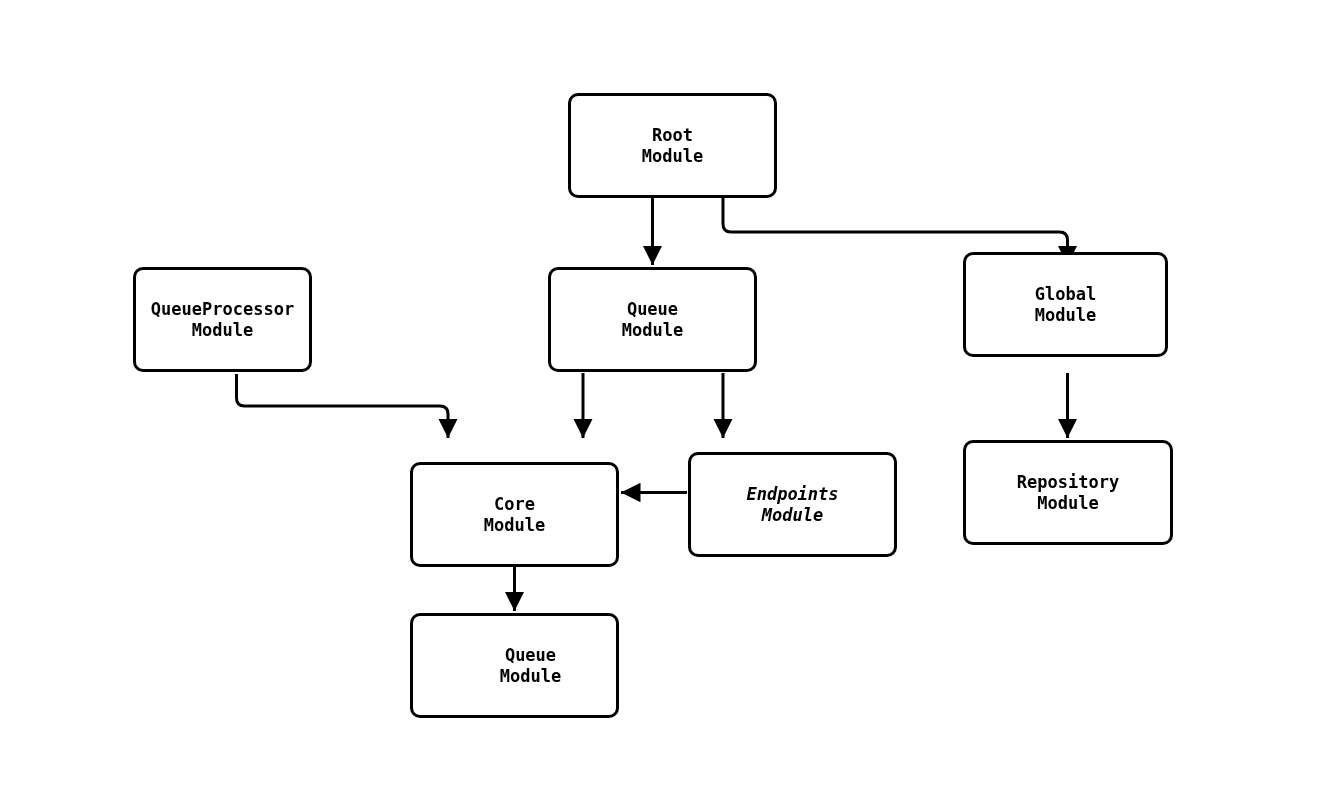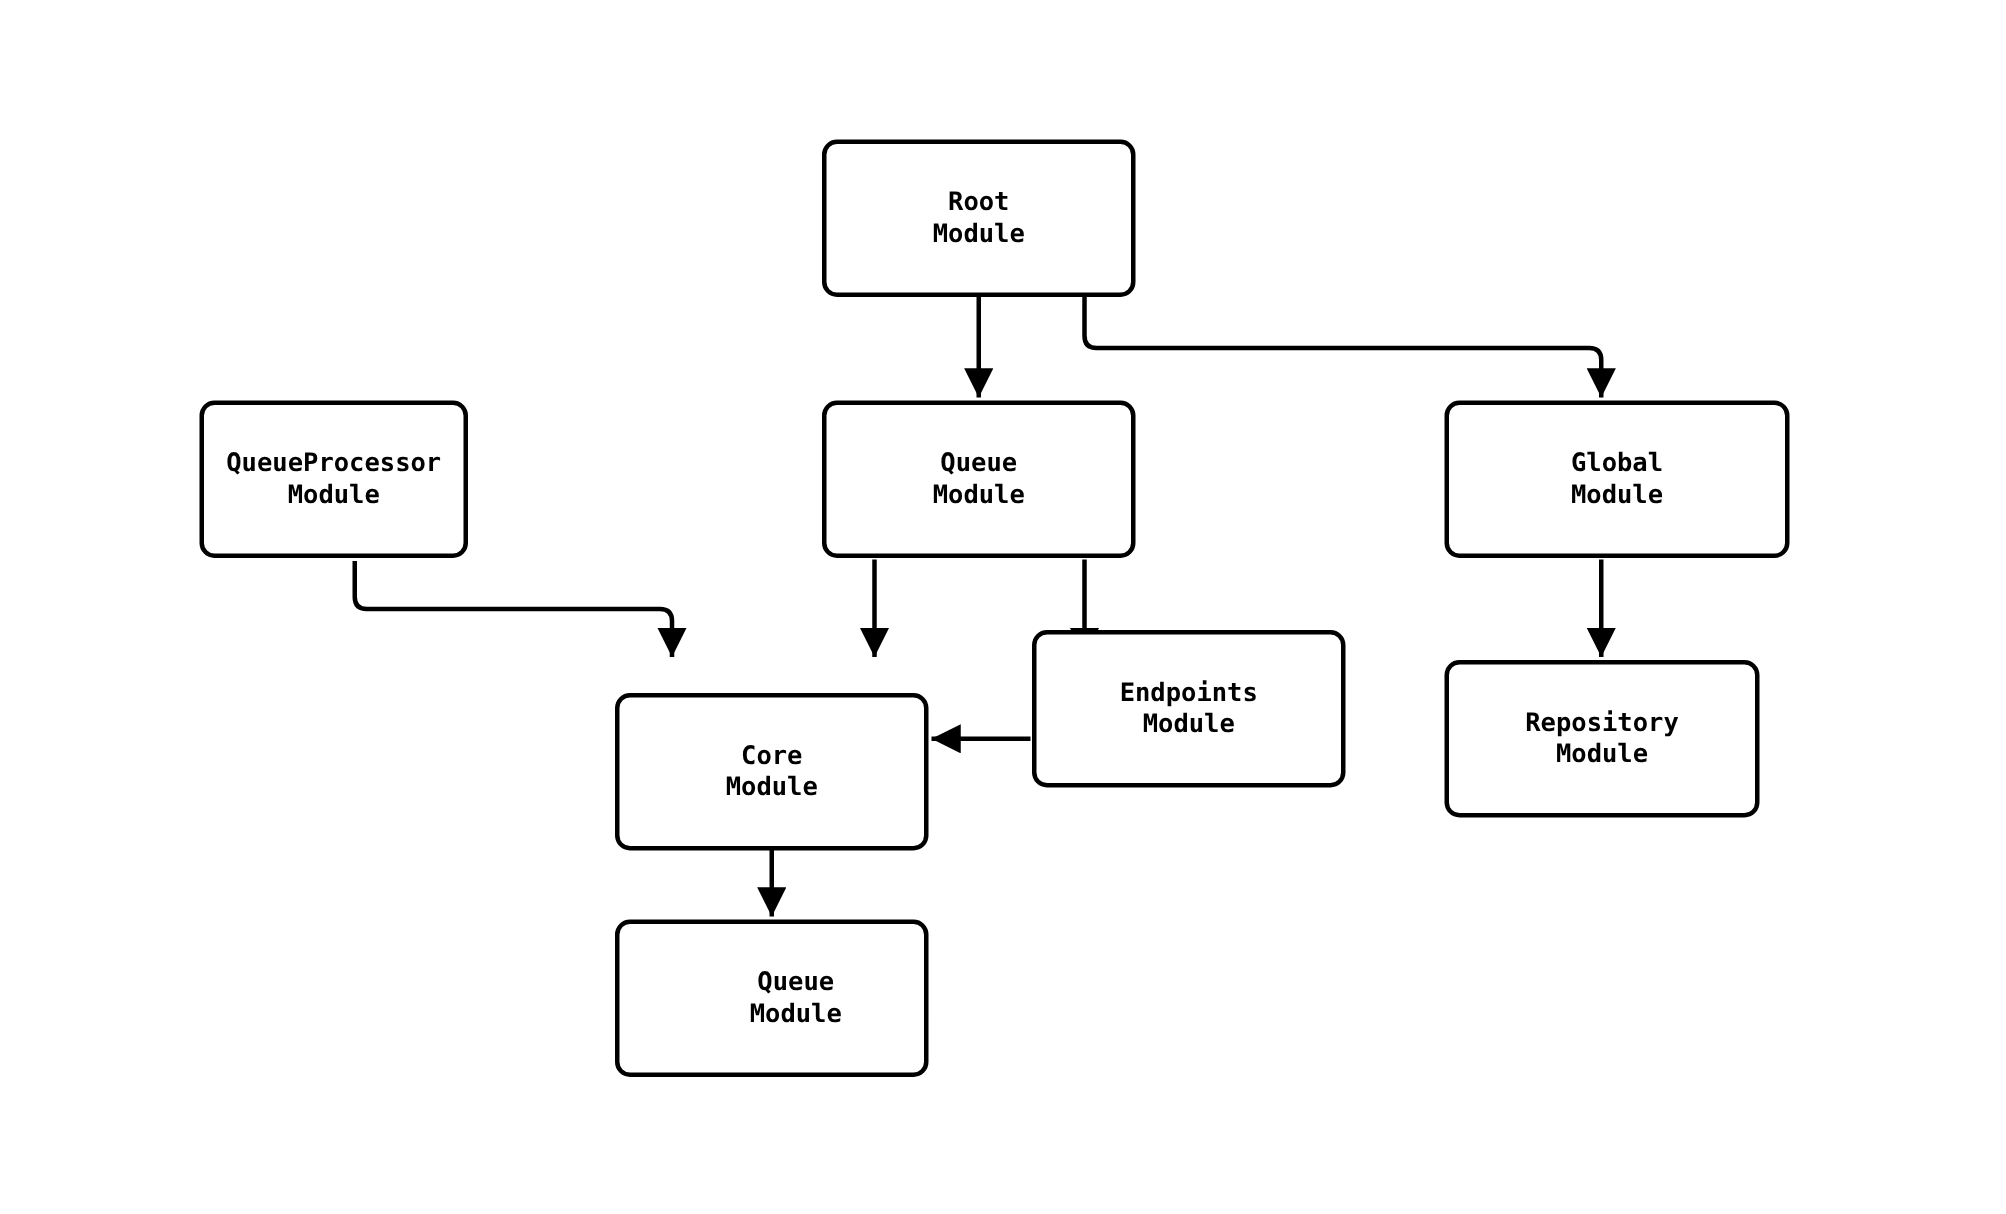--- a/index.html
+++ b/index.html
@@ -70,46 +70,46 @@
 
     <path class="edge" d="M 723 373 V 438" marker-end="url(#arrow)"></path>
 
     <path class="edge" d="M 687 492.5 H 621" marker-end="url(#arrow)"></path>
 
     <path class="edge" d="M 1067.5 373 V 438" marker-end="url(#arrow)"></path>
 
     <path class="edge" d="M 514.5 546 V 611" marker-end="url(#arrow)"></path>
   </svg>
 
-  <div class="node" style="left:548px; top:93px;">
+  <div class="node" style="left:568px; top:93px;">
     <span class="label">Root
 Module</span>
   </div>
 
   <div class="node" style="left:548px; top:267px;">
     <span class="label">Queue
 Module</span>
   </div>
 
-  <div class="node" style="left:963px; top:267px; width:230px;">
+  <div class="node" style="left:963px; top:252px; width:205px;">
     <span class="label">Global
 Module</span>
   </div>
 
   <div class="node" style="left:133px; top:267px; width:179px;">
     <span class="label">QueueProcessor
 Module</span>
   </div>
 
   <div class="node" style="left:410px; top:462px;">
     <span class="label">Core
 Module</span>
   </div>
 
-  <div class="node" style="left:688px; top:420px;">
+  <div class="node" style="left:688px; top:452px;font-style:italic;">
     <span class="label">Endpoints
 Module</span>
   </div>
 
   <div class="node" style="left:963px; top:440px; width:210px;">
     <span class="label">Repository
 Module</span>
   </div>
 
   <div class="node" style="left:410px; top:613px;padding-left:32px;">

